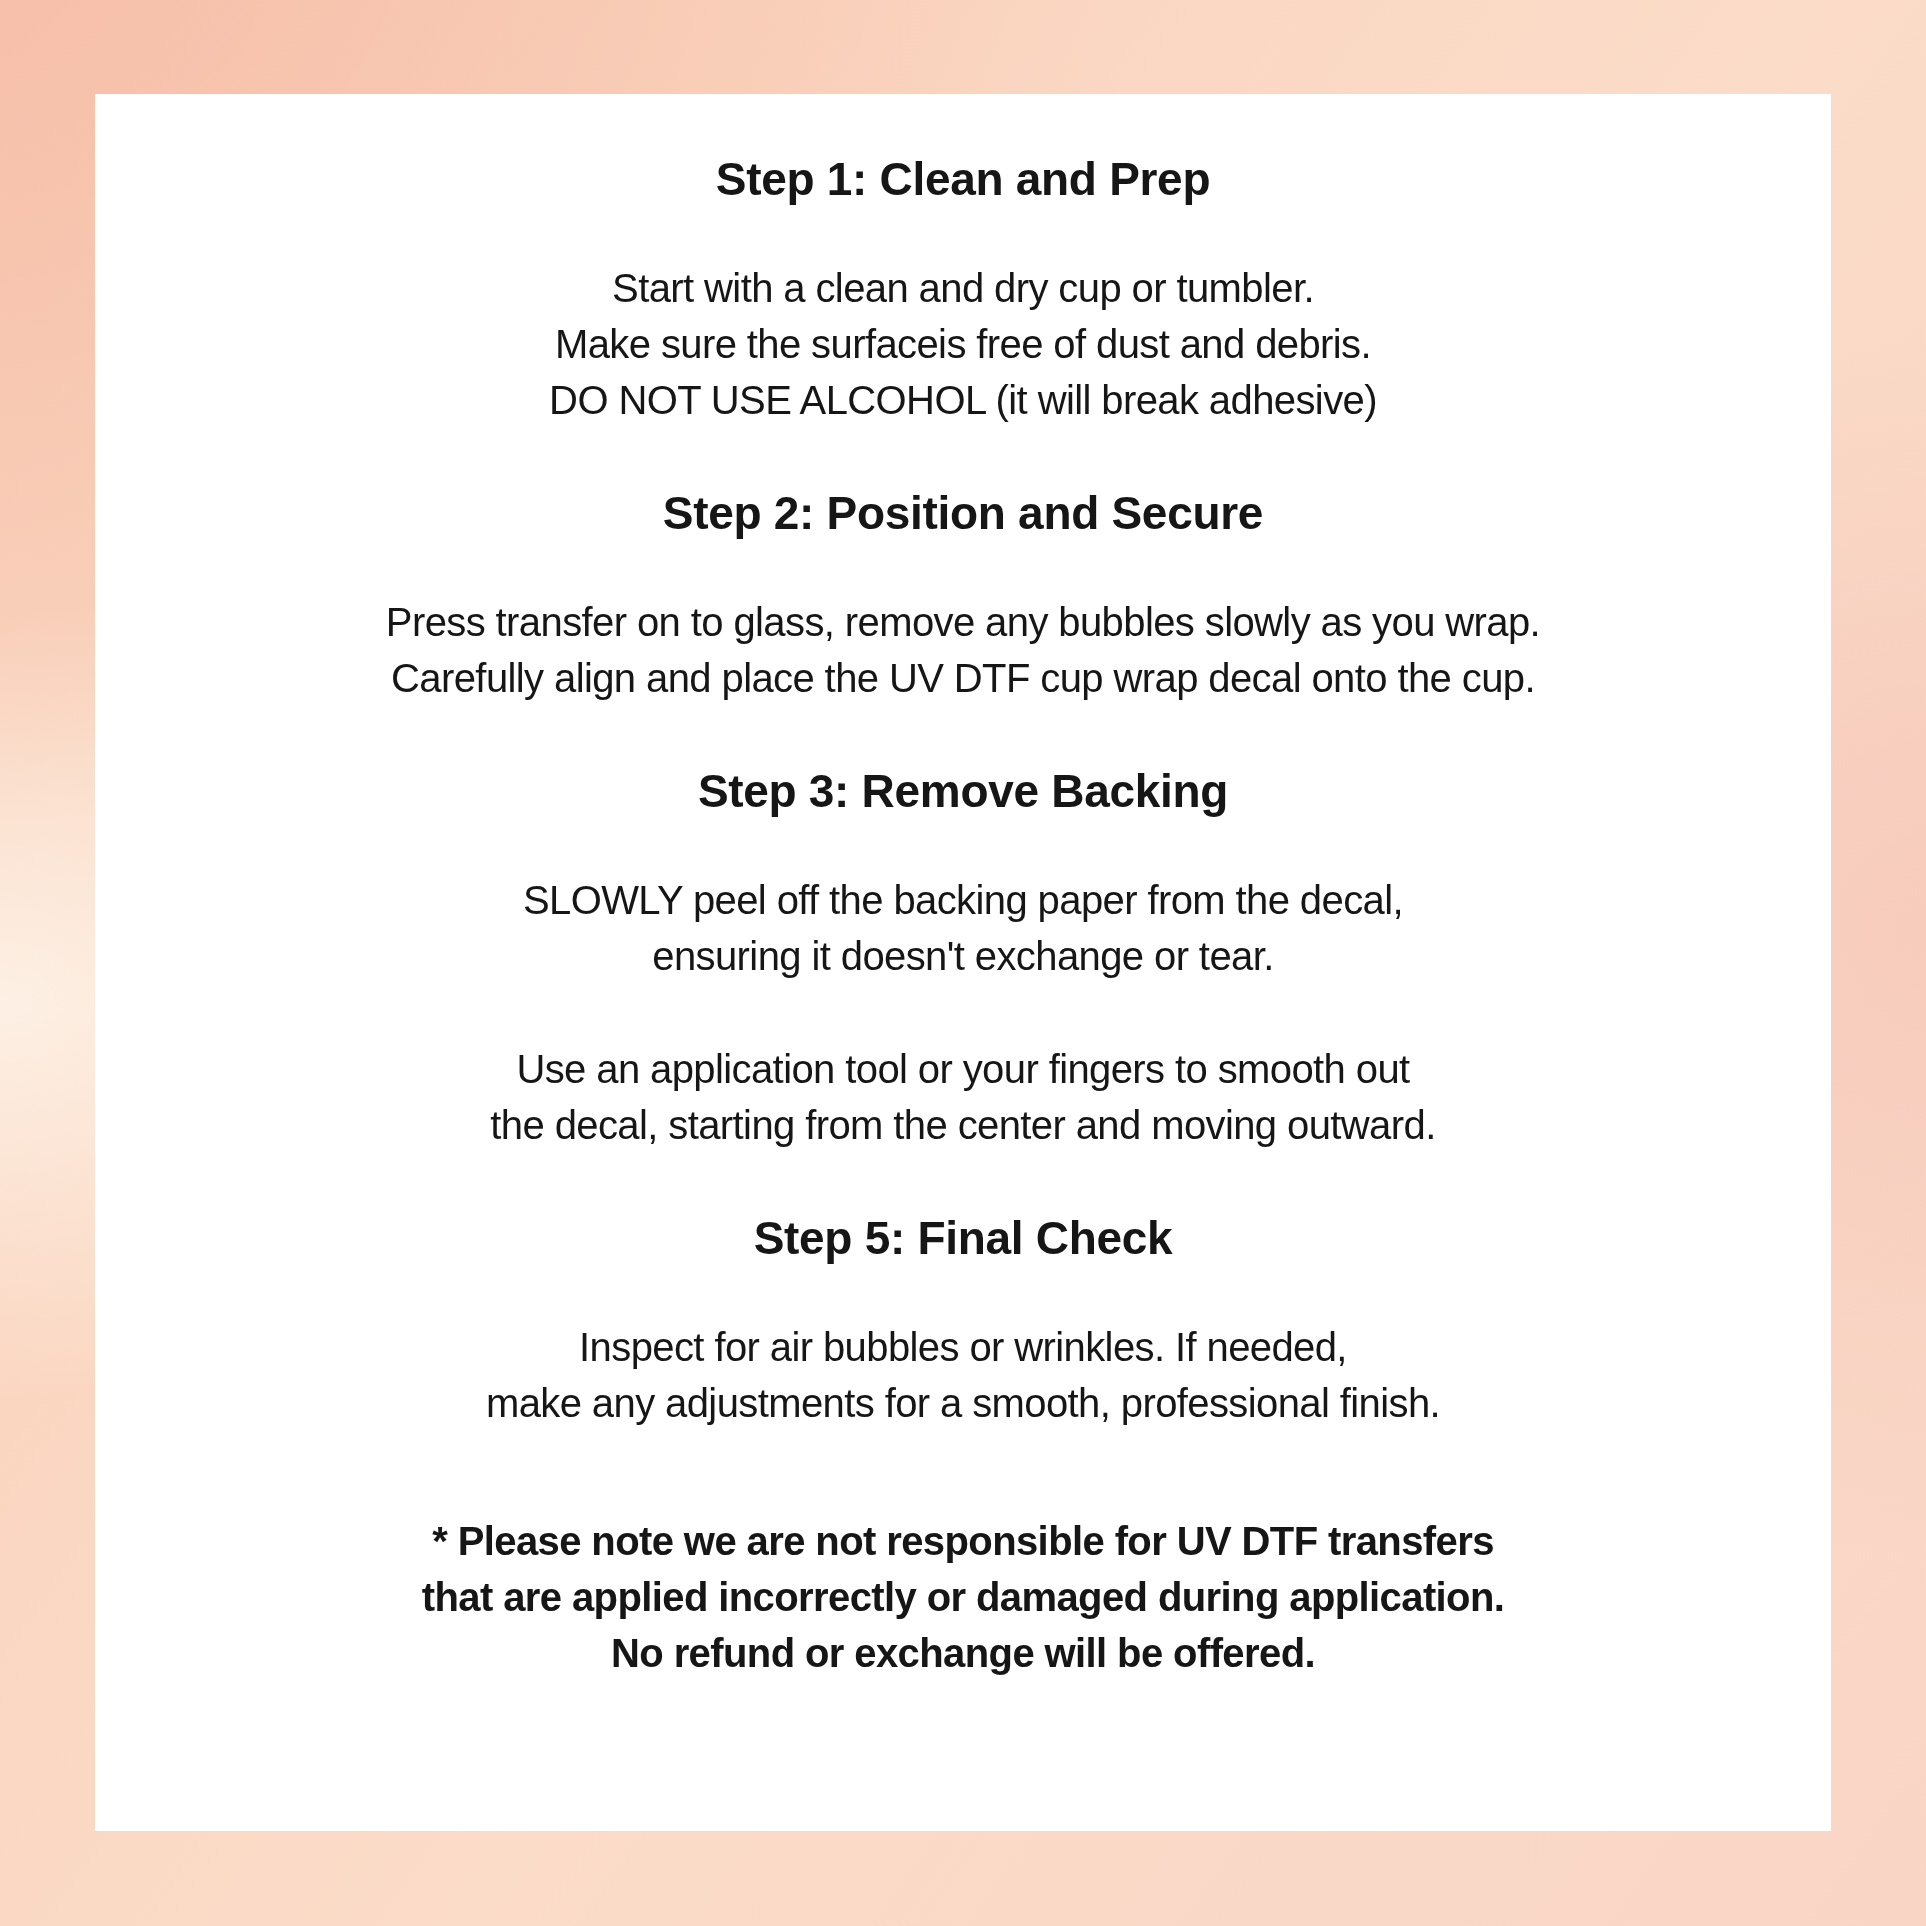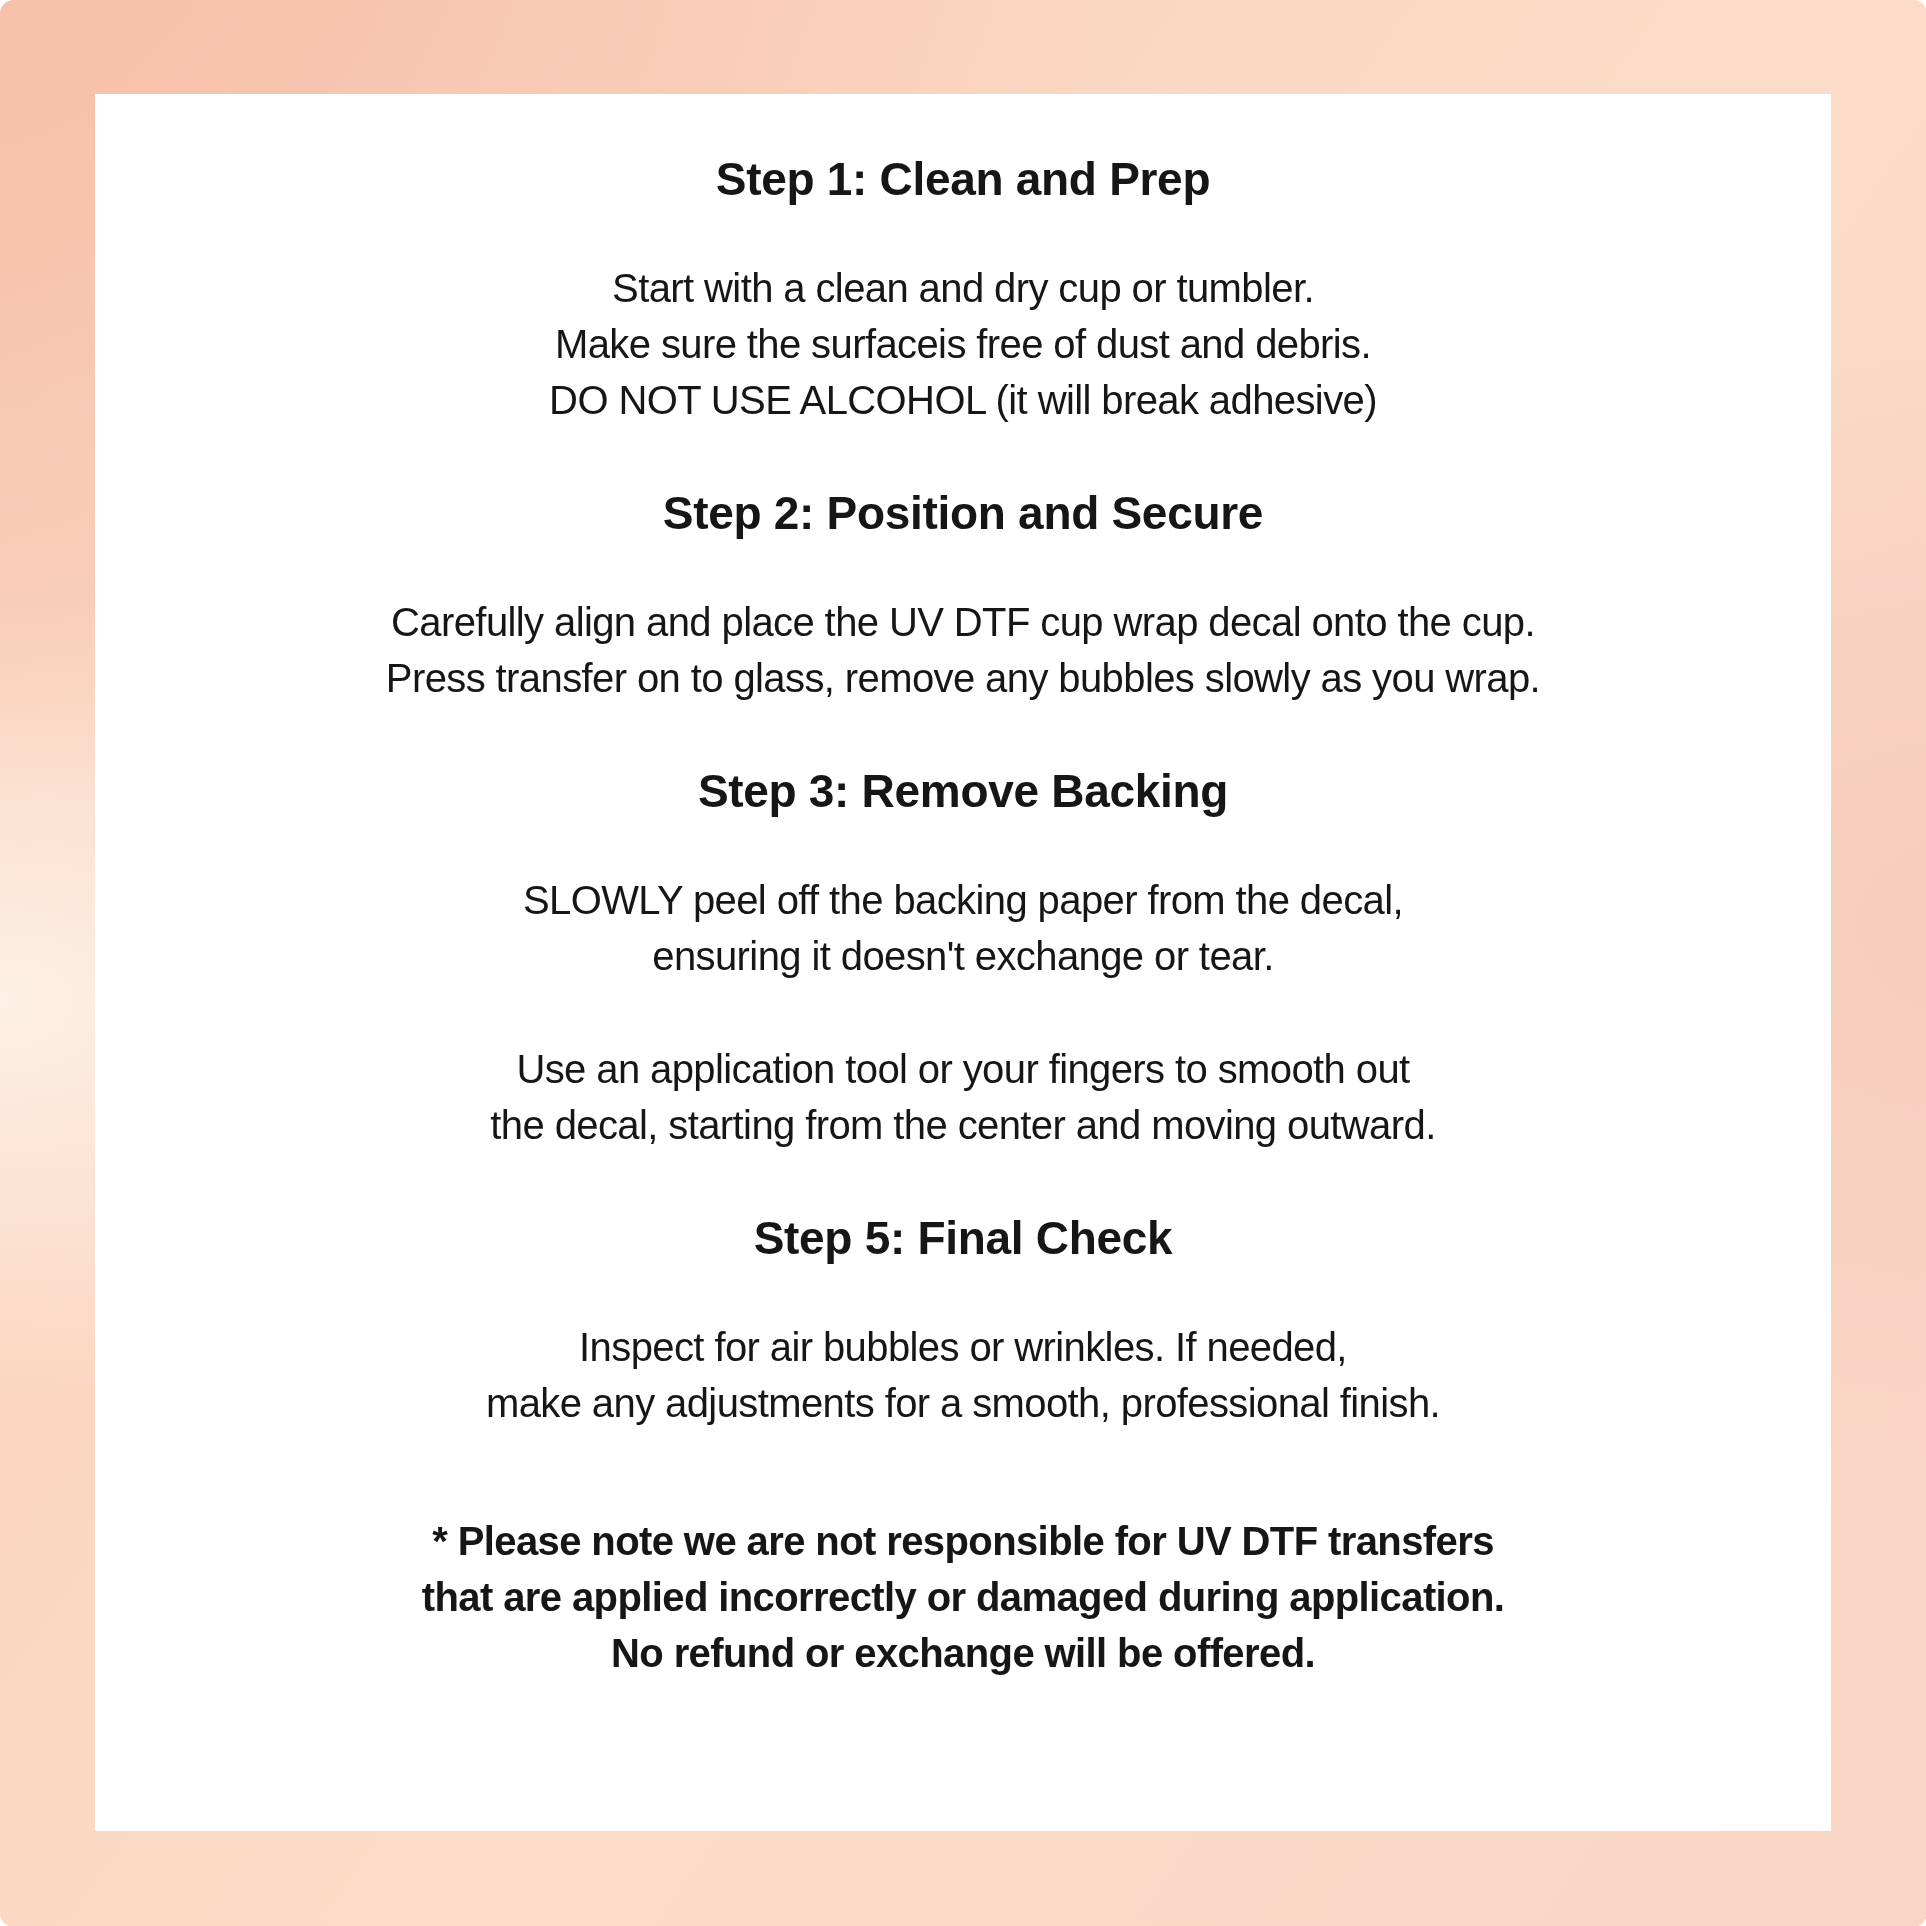--- a/index.html
+++ b/index.html
@@ -20,21 +20,20 @@
   .frame{
     position:relative;
     width:1927px;
     height:1927px;
     overflow:hidden;
     background:
       radial-gradient(120% 90% at -5% -5%, var(--grad-tl) 0%, rgba(246,189,167,0) 52%),
       radial-gradient(70% 45% at 0% 52%, var(--grad-left-mid) 0%, rgba(253,240,228,0) 46%),
       radial-gradient(80% 60% at 103% 48%, var(--grad-right) 0%, rgba(247,203,188,0) 55%),
       linear-gradient(125deg, var(--grad-base1) 0%, var(--grad-base2) 55%, var(--grad-base3) 100%);
-    border-radius: 14px;
   }
   .card{
     position:absolute;
     left:95px; top:94px; right:96px; bottom:96px;
     background:var(--card-bg);
     box-sizing:border-box;
     padding:57px 20px 30px 20px;
     text-align:center;
   }
   section{margin:0 0 57px 0;}
@@ -67,22 +66,22 @@
       <p>
         <span class="line"><span>Start with a clean and dry cup or tumbler.</span></span>
         <span class="line"><span>Make sure the surfaceis free of dust and debris.</span></span>
         <span class="line"><b>DO NOT USE ALCOHOL</b><span> (it will break adhesive)</span></span>
       </p>
     </section>
 
     <section>
       <h2>Step 2: Position and Secure</h2>
       <p>
+        <span class="line"><span>Press transfer on to glass, remove any bubbles slowly as you wrap.</span></span>
         <span class="line"><span>Carefully align and place the UV DTF cup wrap decal onto the cup.</span></span>
-        <span class="line"><span>Press transfer on to glass, remove any bubbles slowly as you wrap.</span></span>
       </p>
     </section>
 
     <section>
       <h2>Step 3: Remove Backing</h2>
       <p>
         <span class="line"><span>SLOWLY peel off the backing paper from the decal,</span></span>
         <span class="line"><span>ensuring  it doesn't exchange or tear.</span></span>
       </p>
     </section>

